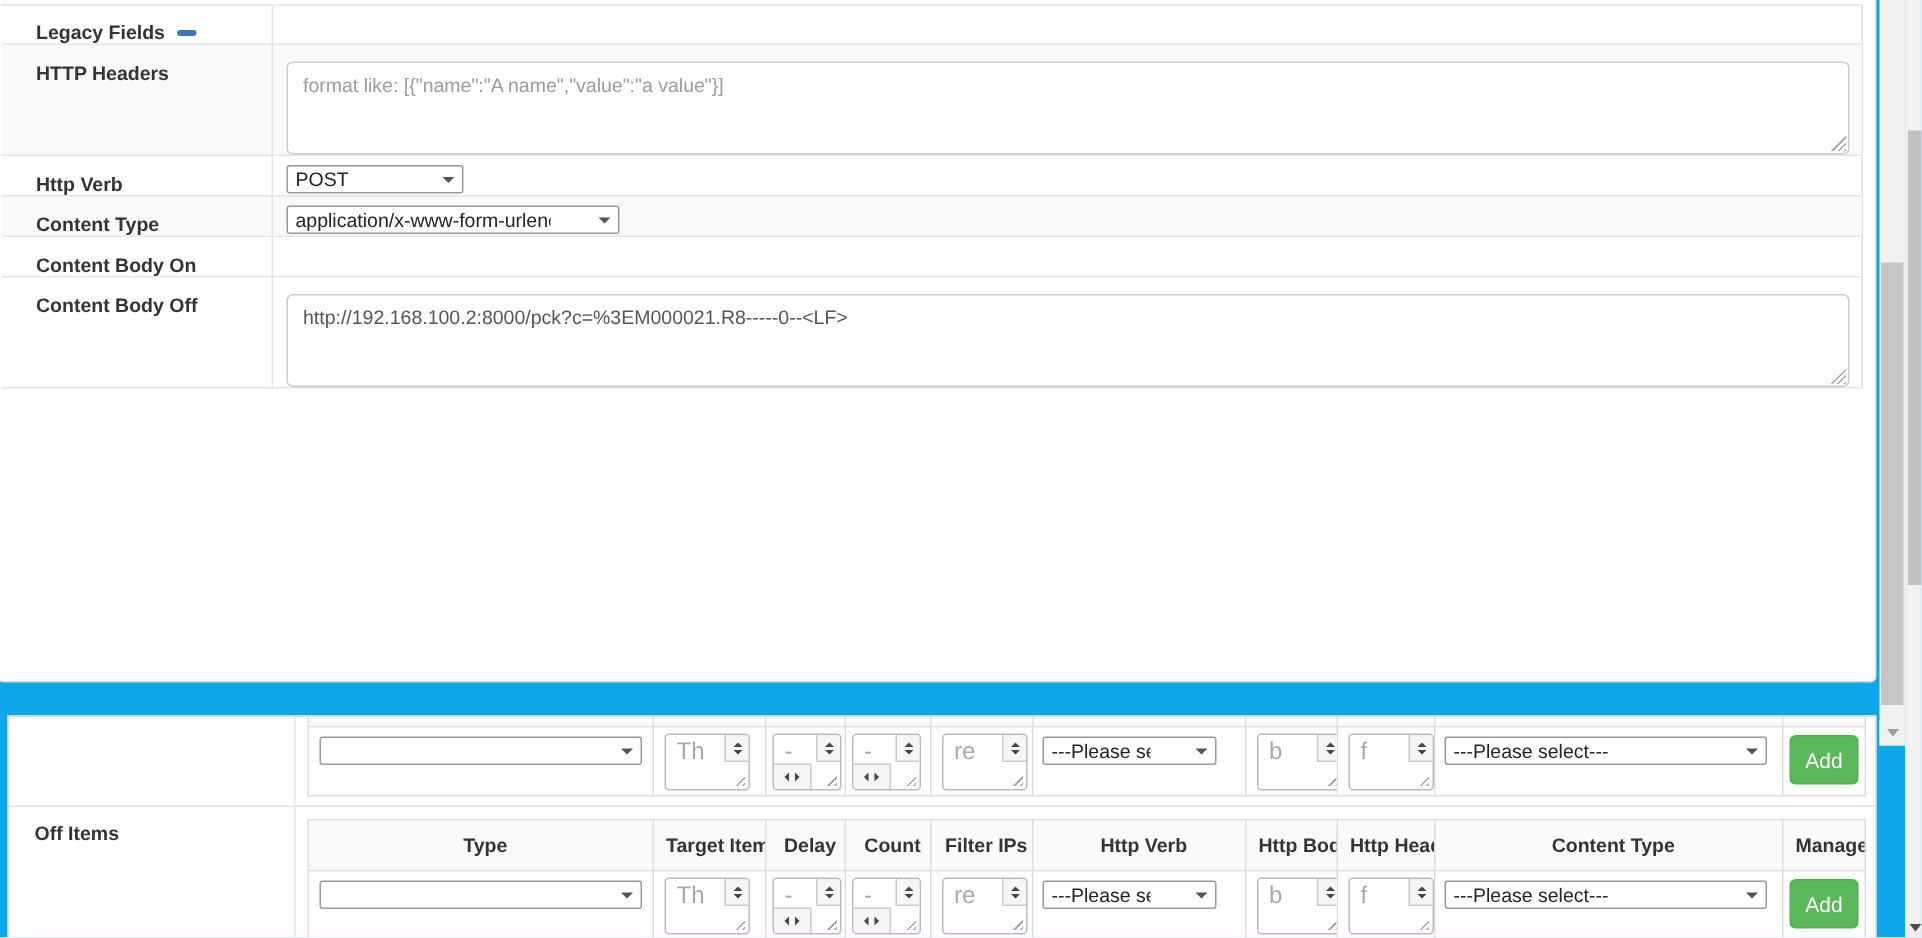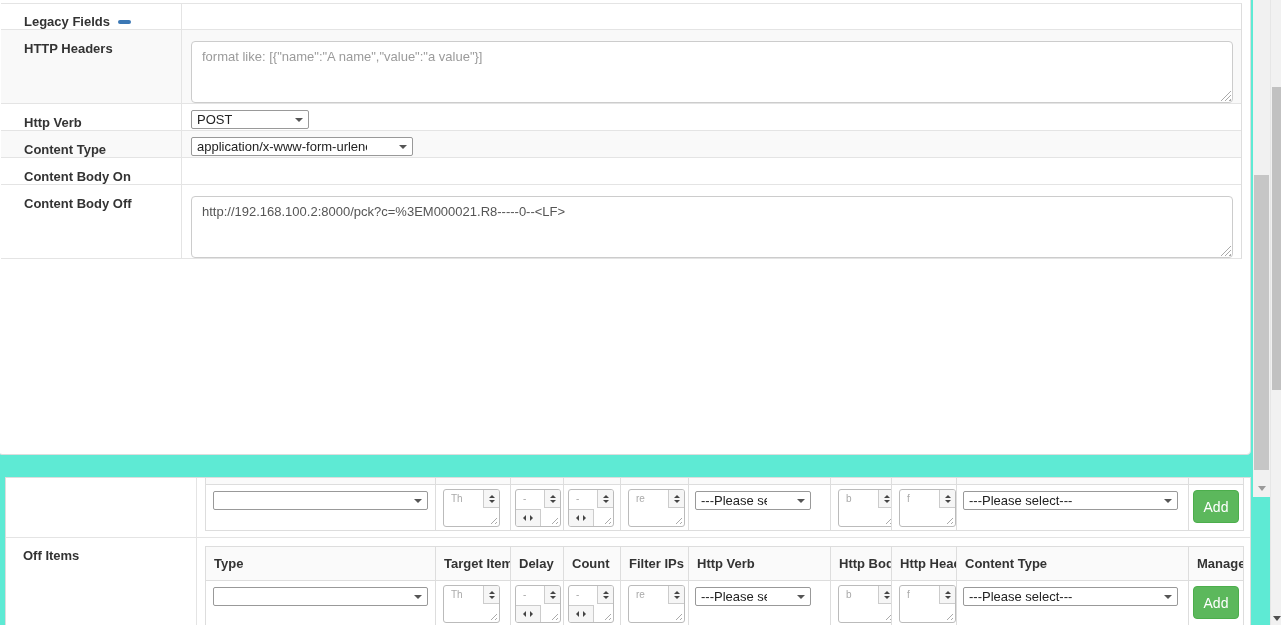--- a/index.html
+++ b/index.html
@@ -1,19 +1,19 @@
 <!DOCTYPE html>
 <html><head>
 <meta charset="utf-8">
 <style>
   * { margin:0; padding:0; box-sizing:border-box; }
   html,body { background:#fff; }
   #app {
     position:relative; width:1281px; height:625px; overflow:hidden;
-    font-family:"Liberation Sans", sans-serif; font-size:13px; color:#333; background:#5eead4;
+    font-family:"Liberation Sans", sans-serif; font-size:13px; color:#333; background:#0ea5e9;
   }
 
   
   .upper-panel {
     position:absolute; left:-2px; top:-8px; width:1253px; height:463px;
     border:1px solid #ddd; border-radius:4px; background:#fff;
   }
   .form-table {
     position:absolute; left:2px; top:10px; width:1241px;
     border-top:1px solid #e4e4e4; border-bottom:1px solid #e4e4e4; border-right:1px solid #ddd;
@@ -78,38 +78,38 @@
   }
   .irow .ifld { flex:1; position:relative; overflow:hidden; }
   .clip-shift { position:absolute; left:8px; top:-28px; }
   .off-wrap { padding:8px 0 0 8px; }
 
   table.items-table {
     border-collapse:collapse; table-layout:fixed; width:1038px; background:#fff;
   }
   .items-table th, .items-table td { border:1px solid #ddd; }
   .items-table th {
-    height:34px; background:#fafafa; text-align:left; font-size:13px; font-weight:bold;
+    height:34px; background:#fafafa; text-align:center; font-size:13px; font-weight:bold;
     padding:0 2px 0 8px; white-space:nowrap; overflow:hidden;
   }
   .items-table td { height:46px; vertical-align:top; padding:0; overflow:hidden; }
   .c0{width:230px;} .c1{width:75px;} .c2{width:53px;} .c3{width:57px;} .c4{width:68px;}
   .c5{width:142px;} .c6{width:61px;} .c7{width:65px;} .c8{width:232px;} .c9{width:55px;}
 
   td .sel { margin-top:6px; }
   td.c0 .sel { margin-left:7px; }
   td.c5 .sel { margin-left:6px; }
   td.c8 .sel { margin-left:6px; }
 
   .spin {
     position:relative; width:57px; height:38px; margin:4px 0 0 7px;
     border:1px solid #bbb; border-radius:3px; background:#fff; overflow:hidden;
   }
   .spin.narrow { width:46px; margin-left:4px; }
-  .spin .hint { position:absolute; left:7px; top:3px; color:#a9a9a9; font-size:10px; }
+  .spin .hint { position:absolute; left:7px; top:3px; color:#a9a9a9; font-size:16px; }
   .spin .ud {
     position:absolute; right:0; top:0; width:16px; height:18px;
     background:#f6f6f6; border-left:1px solid #ccc; border-bottom:1px solid #ccc;
     display:flex; flex-direction:column; align-items:center; justify-content:center; gap:2px;
   }
   .tri-up { width:0;height:0;border-left:3px solid transparent;border-right:3px solid transparent;border-bottom:3px solid #444; }
   .tri-dn { width:0;height:0;border-left:3px solid transparent;border-right:3px solid transparent;border-top:3px solid #444; }
   .tri-lf { width:0;height:0;border-top:3px solid transparent;border-bottom:3px solid transparent;border-right:3px solid #444; }
   .tri-rt { width:0;height:0;border-top:3px solid transparent;border-bottom:3px solid transparent;border-left:3px solid #444; }
   .spin .lr {

